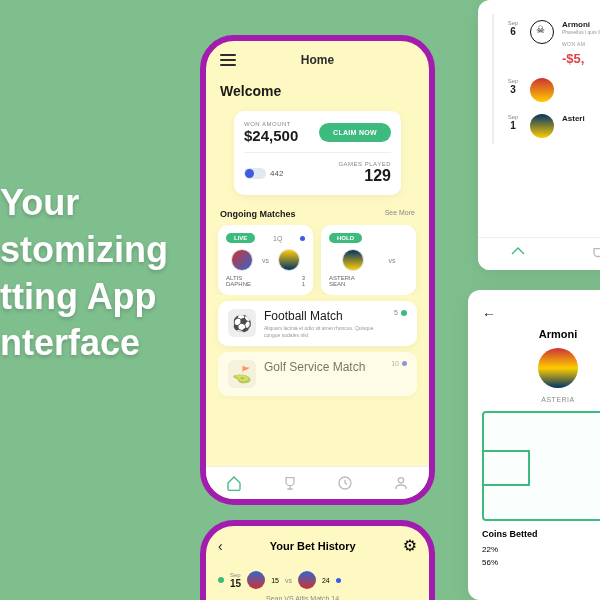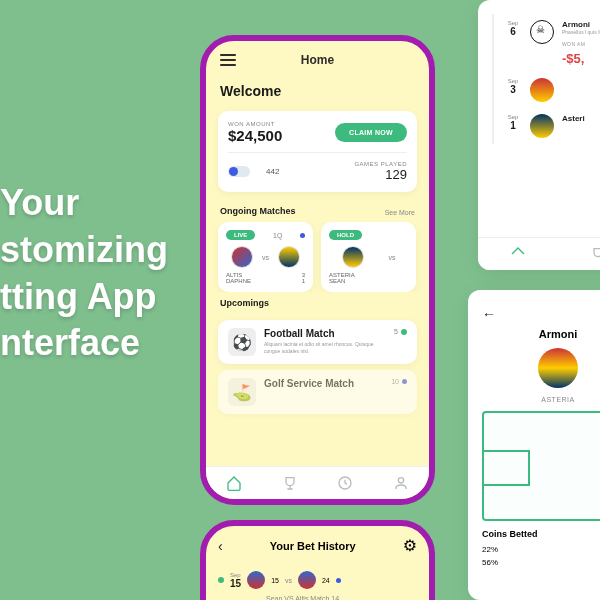--- a/index.html
+++ b/index.html
@@ -8,53 +8,53 @@
 .phone{position:absolute;width:235px;height:470px;background:#fef9c3;border:6px solid #a21caf;border-radius:34px;overflow:hidden}
 .p1{left:200px;top:35px}
 .p2{left:200px;top:520px}
 .card{position:absolute;background:#fff;border-radius:12px;box-shadow:0 4px 20px rgba(0,0,0,.08);padding:14px;overflow:hidden}
 .c1{left:478px;top:0;width:160px;height:270px}
 .c2{left:468px;top:290px;width:180px;height:310px}
 .hdr{display:flex;justify-content:space-between;align-items:center;padding:10px 14px}
 .menu-icon{width:16px}.menu-icon div{height:2px;background:#2d2d2d;margin:3px 0;border-radius:1px}
 .title{font-size:12px;font-weight:600;color:#2d2d2d}
 .welcome{font-size:14px;font-weight:700;padding:4px 14px;color:#1a1a1a}
-.won-card{margin:8px 12px;padding:10px;background:#fff;border-radius:10px;box-shadow:0 2px 8px rgba(0,0,0,.05)}
+.won-card{margin:8px 28px;padding:10px;background:#fff;border-radius:10px;box-shadow:0 2px 8px rgba(0,0,0,.05)}
 .won-row{display:flex;justify-content:space-between;align-items:center}
 .won-label{font-size:6px;color:#888;letter-spacing:.5px}
 .won-amt{font-size:15px;font-weight:700;color:#1a1a1a}
 .claim{background:#3dba7e;color:#fff;font-size:7px;font-weight:600;padding:6px 14px;border:none;border-radius:14px;letter-spacing:.3px}
 .stats{display:flex;justify-content:space-between;margin-top:8px;padding-top:8px;border-top:1px solid #eee}
-.toggle{display:flex;align-items:center;gap:16px}
+.toggle{display:flex;align-items:center;gap:4px}
 .tswitch{width:22px;height:11px;background:#e0e8f0;border-radius:6px;position:relative}
 .tswitch:after{content:"";position:absolute;width:9px;height:9px;background:#3d5ae0;border-radius:50%;top:1px;left:1px}
 .tval{font-size:8px;color:#555}
 .games{text-align:right}
 .games-label{font-size:6px;color:#888;letter-spacing:.5px}
-.games-val{font-size:13px;font-weight:400;color:#1a1a1a}
-.section-h{display:flex;justify-content:space-between;padding:6px 14px;align-items:flex-end}
+.games-val{font-size:16px;font-weight:700;color:#1a1a1a}
+.section-h{display:flex;justify-content:space-between;padding:6px 14px;align-items:flex-start}
 .sec-t{font-size:9px;font-weight:700;color:#1a1a1a}
 .sec-more{font-size:7px;color:#888}
 .matches{display:flex;gap:8px;padding:0 12px;overflow:hidden}
 .match{background:#fff;border-radius:10px;padding:8px;box-shadow:0 2px 8px rgba(0,0,0,.05);min-width:95px}
 .match-hdr{display:flex;justify-content:space-between;align-items:center;margin-bottom:6px}
 .badge{font-size:6px;padding:2px 8px;border-radius:8px;font-weight:600}
 .b-live{background:#3dba7e;color:#fff}
 .b-hold{background:#3dba7e;color:#fff}
 .dot-b{width:5px;height:5px;background:#3d5ae0;border-radius:50%}
 .q{font-size:7px;color:#888}
 .teams{display:flex;justify-content:space-around;align-items:center;margin:4px 0}
 .team-logo{width:22px;height:22px;border-radius:50%;background:linear-gradient(135deg,#c33,#36c);border:1px solid #ddd}
 .vs{font-size:7px;color:#888}
 .scores{display:flex;justify-content:space-between;font-size:6px;color:#666;margin-top:4px}
 .score-row{display:flex;justify-content:space-between}
 .upcoming{background:#fff;border-radius:10px;padding:8px 10px;margin:6px 12px;box-shadow:0 2px 8px rgba(0,0,0,.05);display:flex;gap:8px;align-items:flex-start}
 .up-icon{width:28px;height:28px;background:#eee;border-radius:6px;flex-shrink:0;display:flex;align-items:center;justify-content:center;color:#bbb}
 .up-body{flex:1}
-.up-t{font-size:10px;font-weight:700;color:#1a1a1a;margin-bottom:2px}
+.up-t{font-size:12px;font-weight:400;color:#1a1a1a;margin-bottom:2px}
 .up-desc{font-size:5px;color:#999;line-height:1.3}
 .up-meta{display:flex;align-items:center;gap:3px;font-size:7px;color:#888}
 .dot-g{width:6px;height:6px;background:#3dba7e;border-radius:50%}
 .bottom-nav{position:absolute;bottom:0;left:0;right:0;background:#fff;display:flex;justify-content:space-around;padding:8px 0;border-top:1px solid #eee}
 .nav-i{width:16px;height:16px;color:#bbb}
 .nav-i.active{color:#3dba7e}
 .back{font-size:14px;color:#1a1a1a}
 .ts-entry{display:flex;gap:8px;padding:6px 0;border-left:2px solid #eee;padding-left:10px;position:relative}
 .ts-date{font-size:6px;color:#888;text-align:center;width:18px;flex-shrink:0}
 .ts-date b{display:block;font-size:10px;color:#1a1a1a}
@@ -156,23 +156,20 @@
           <div class="score-row">
               <span>ASTERIA</span>
             </div>
           <div class="score-row">
               <span>SEAN</span>
             </div>
         </div>
       </div>
     </div>
   </div>
-  <div class="section-h">
-      <div class="sec-t">Upcomings</div>
-    </div>
   <div class="upcoming">
     <div class="up-icon">⚽</div>
     <div class="up-body">
       <div class="up-t">Football Match</div>
       <div class="up-desc">Aliquam lacinia et odio sit amet rhoncus. Quisque congue sodales nisl.</div>
     </div>
     <div class="up-meta">
         <span>5</span>
         <span class="dot-g"></span>
       </div>

